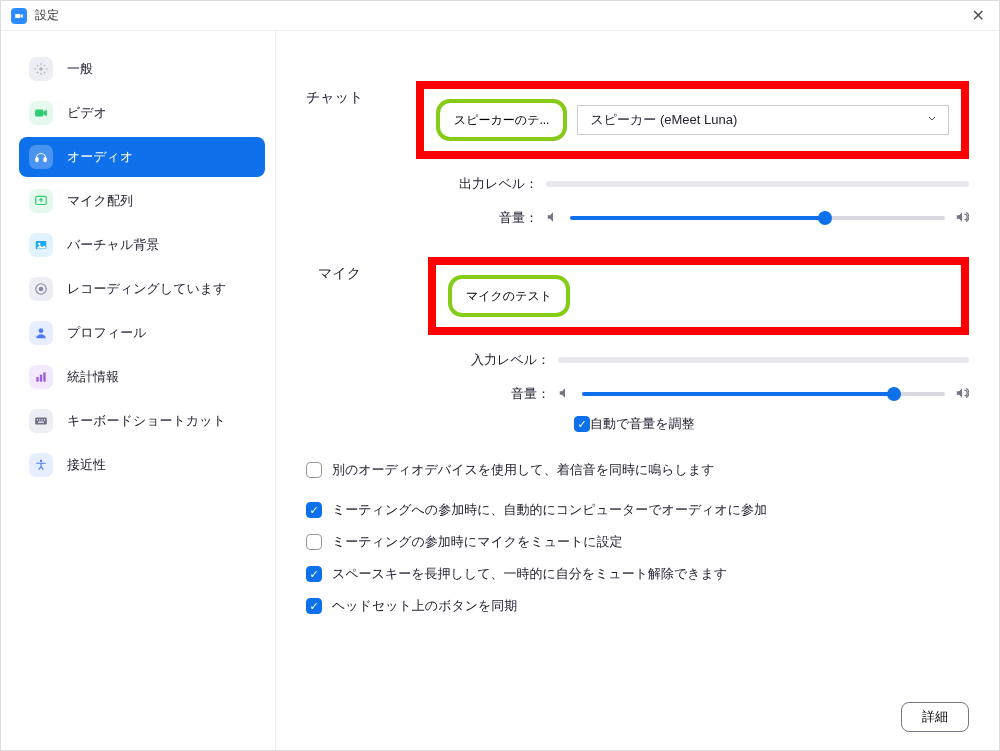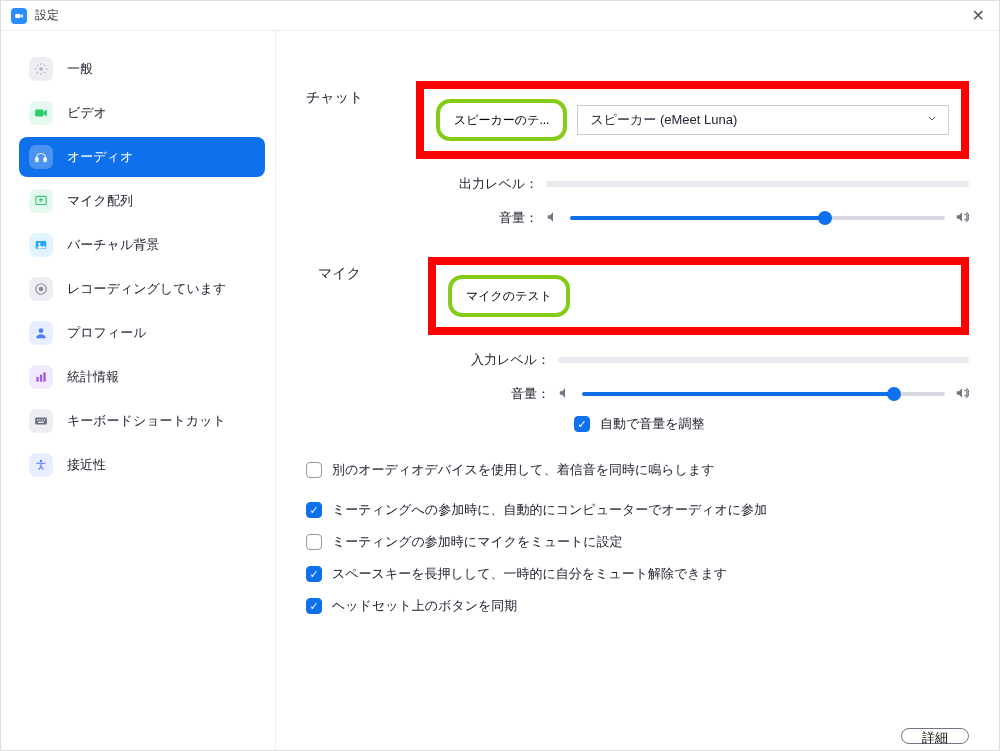--- a/index.html
+++ b/index.html
@@ -189,34 +189,33 @@
   .checkbox.checked::after {
     content: "✓";
     color: #fff;
     font-size: 11px;
     line-height: 1;
   }
 
   .advanced-btn {
     position: absolute;
     right: 30px;
-    bottom: 8px;
+    bottom: 20px;
     border: 1px solid #747487;
     background: #fff;
     border-radius: 8px;
-    height: 16px;
+    height: 30px;
     padding: 0 20px;
     font-size: 13px;
     cursor: pointer;
   }
 
   .auto-volume-row {
     display: flex;
     align-items: center;
-    gap: 10px;
     margin-top: 12px;
     margin-left: 146px;
   }
 </style>
 </head>
 <body>
 
 <div class="titlebar">
   <div class="app-icon">
     <svg viewBox="0 0 24 24">

